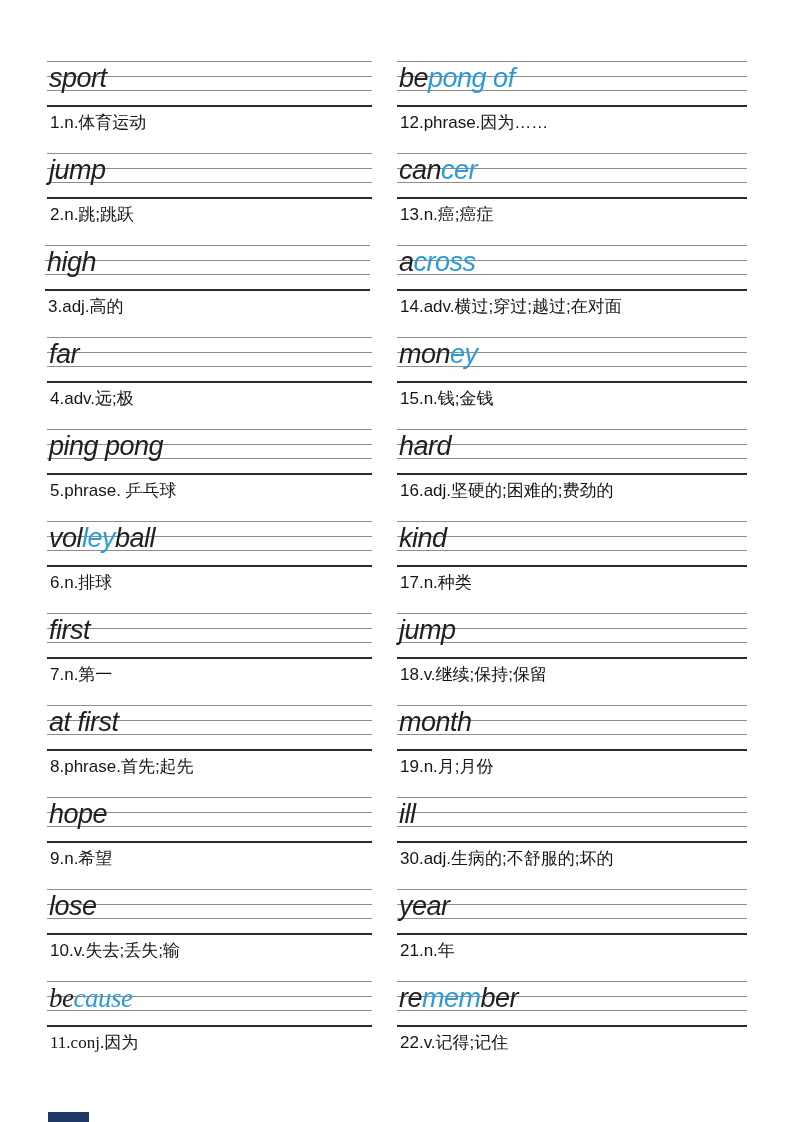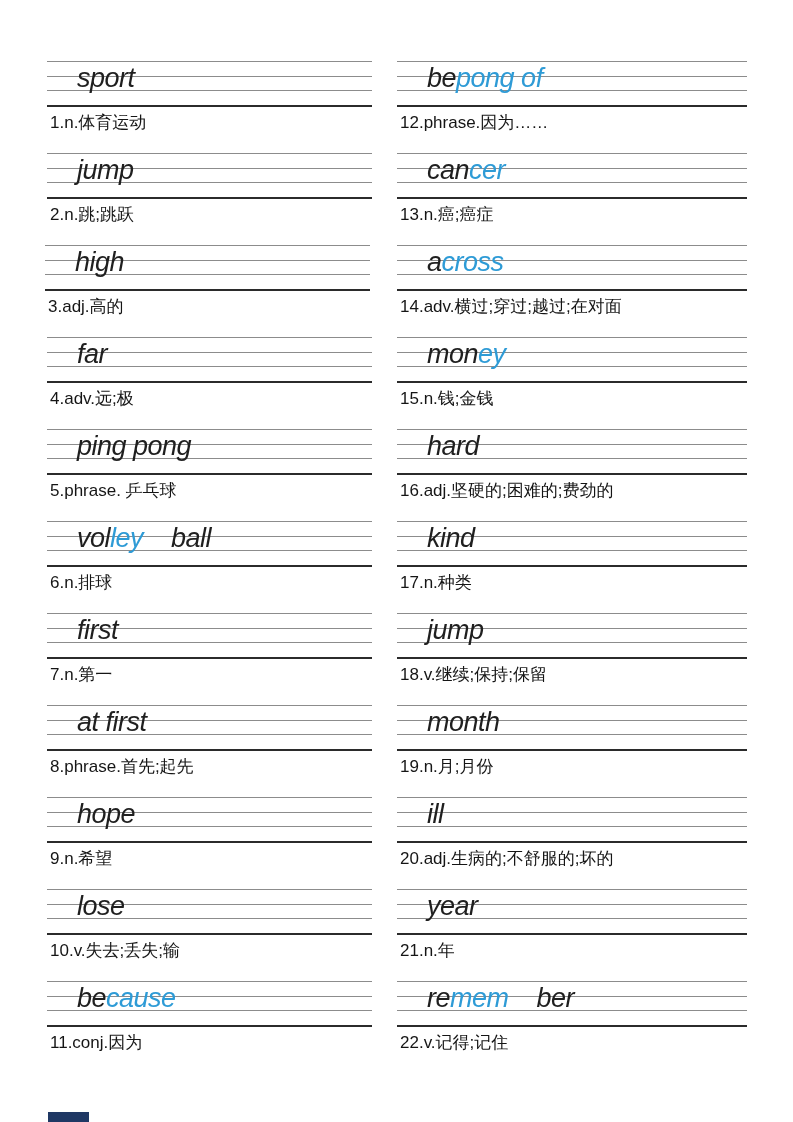--- a/index.html
+++ b/index.html
@@ -18,21 +18,21 @@
   .rule.l4{top:44px;border-top:2px solid var(--line-dark,#2b2b2b);}
   .word{
     position:absolute;left:2px;top:0;
     font-style:italic;
     font-size:27px;line-height:34px;
     letter-spacing:-0.5px;
     white-space:pre;
     z-index:2;
   }
   .word span{white-space:pre;}
-  .word .black{color:var(--word-black,#1f1f1f);margin-left:28px;}
+  .word .black{color:var(--word-black,#1f1f1f);}
   .word .blue{color:var(--word-blue,#2e9bd6);}
   .def{
     position:absolute;left:3px;top:52px;
     font-size:17px;line-height:20px;
     color:var(--def-color,#151515);
     white-space:pre;
     z-index:2;
   }
   .footer-bar{
     position:absolute;
@@ -118,21 +118,21 @@
     <div class="def">9.n.希望</div>
   </div>
       <div class="entry" style="left: 47px; width: 325px; top: 889px;">
     <div class="rule l1"></div>
     <div class="rule l2"></div>
     <div class="rule l3"></div>
     <div class="rule l4"></div>
     <div class="word"><span class="black">lose</span></div>
     <div class="def">10.v.失去;丢失;输</div>
   </div>
-      <div class="entry" style="left: 47px; width: 325px; top: 981px;">
+      <div class="entry" style="left: 47px; width: 325px; top: 981px; font-family: Liberation Serif, serif;">
     <div class="rule l1"></div>
     <div class="rule l2"></div>
     <div class="rule l3"></div>
     <div class="rule l4"></div>
     <div class="word"><span class="black">be</span><span class="blue">cause</span></div>
     <div class="def">11.conj.因为</div>
   </div>
       <div class="entry" style="left: 397px; width: 350px; top: 61px;">
     <div class="rule l1"></div>
     <div class="rule l2"></div>
@@ -196,21 +196,21 @@
     <div class="rule l4"></div>
     <div class="word"><span class="black">month</span></div>
     <div class="def">19.n.月;月份</div>
   </div>
       <div class="entry" style="left: 397px; width: 350px; top: 797px;">
     <div class="rule l1"></div>
     <div class="rule l2"></div>
     <div class="rule l3"></div>
     <div class="rule l4"></div>
     <div class="word"><span class="black">ill</span></div>
-    <div class="def">20.adj.生病的;不舒服的;坏的</div>
+    <div class="def">30.adj.生病的;不舒服的;坏的</div>
   </div>
       <div class="entry" style="left: 397px; width: 350px; top: 889px;">
     <div class="rule l1"></div>
     <div class="rule l2"></div>
     <div class="rule l3"></div>
     <div class="rule l4"></div>
     <div class="word"><span class="black">year</span></div>
     <div class="def">21.n.年</div>
   </div>
       <div class="entry" style="left: 397px; width: 350px; top: 981px;">

